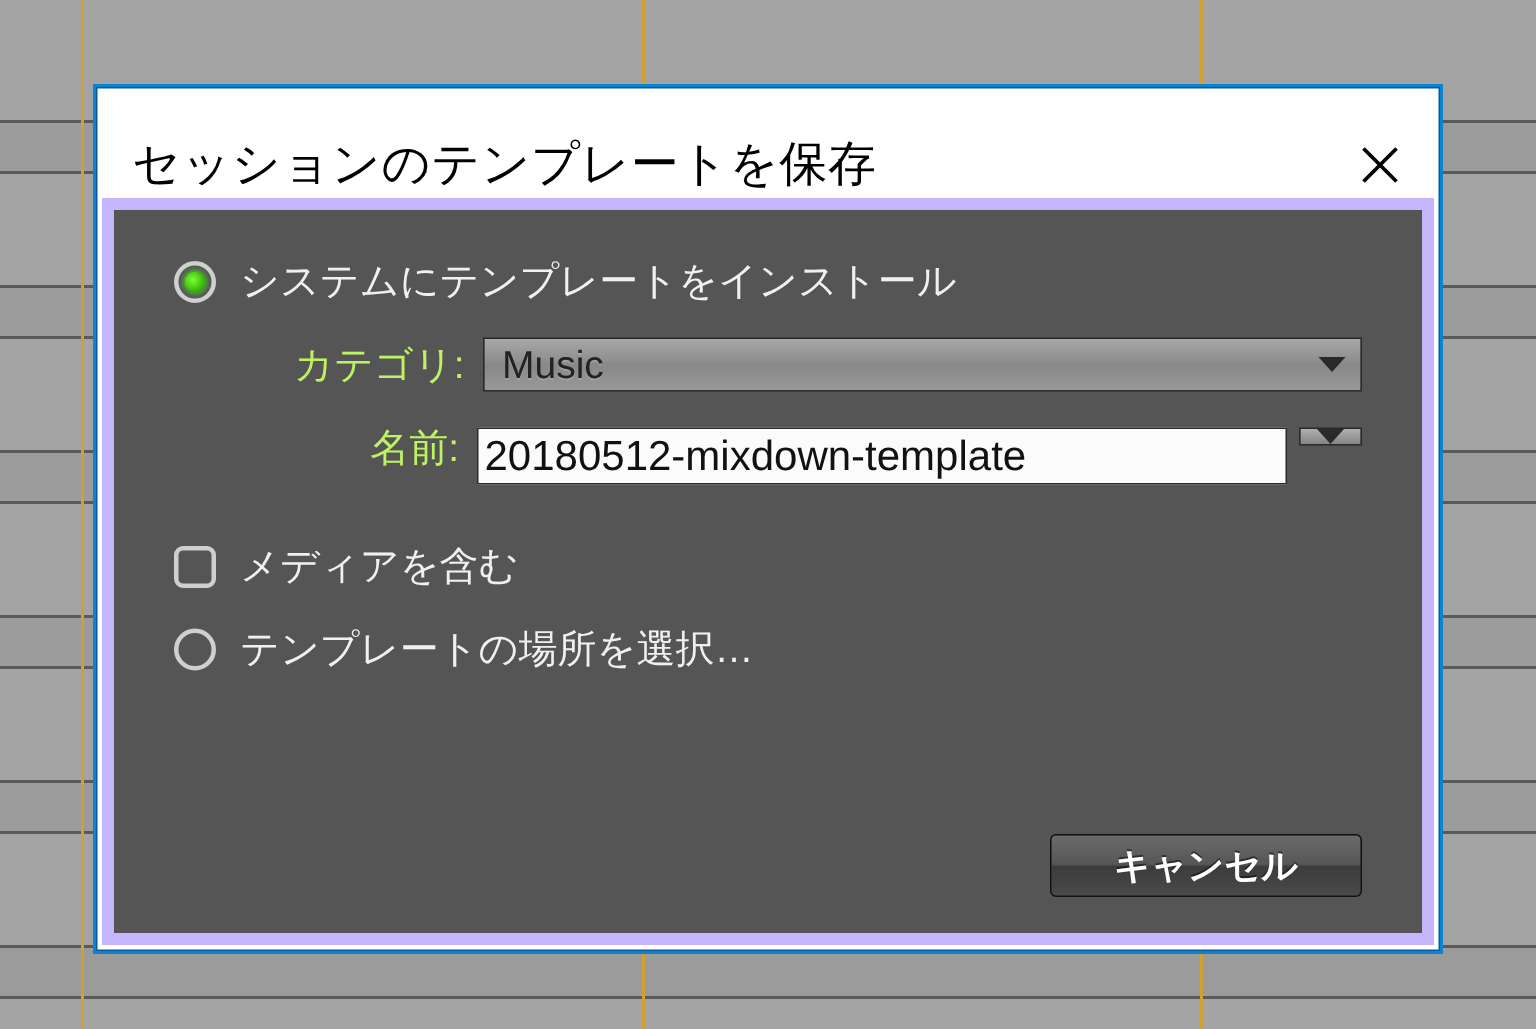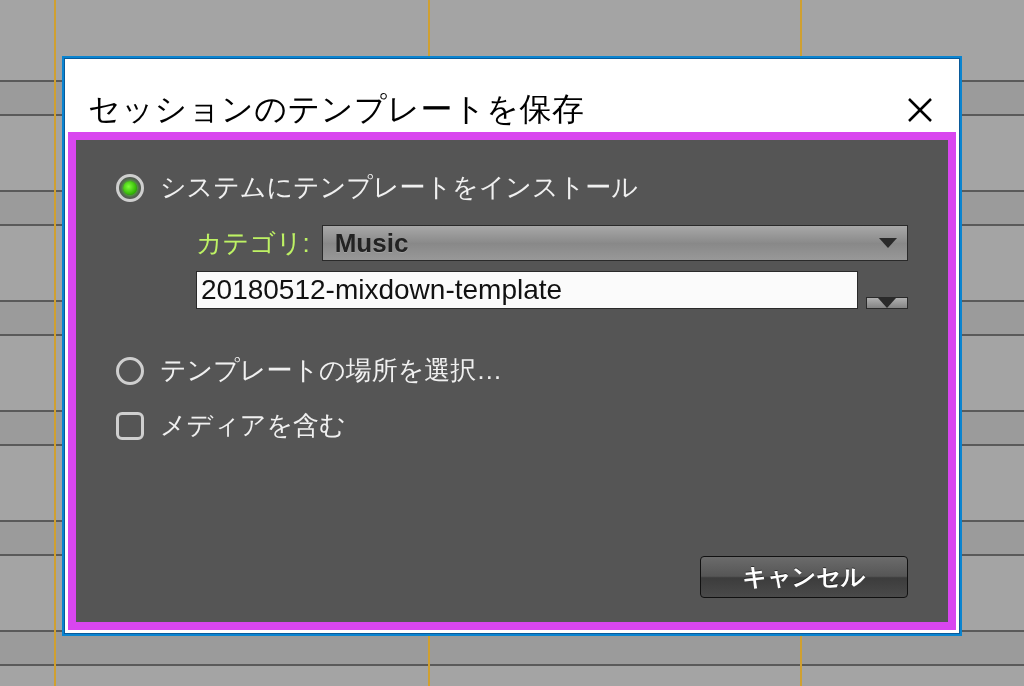--- a/index.html
+++ b/index.html
@@ -51,21 +51,21 @@
     width: 44px; height: 44px;
     display:flex; align-items:center; justify-content:center;
     font-size: 34px;
     font-weight: 400;
     color: #000;
     cursor: pointer;
   }
 
   .body {
     background: #555555;
-    border: 8px solid #d946ef;
+    border: 8px solid #c4b5fd;
     margin: 0 4px 16px 4px;
     height: calc(100% - 74px - 4px);
     position: relative;
     padding: 30px 40px 24px 40px;
     color: #e8e8e8;
     display: flex;
     flex-direction: column;
   }
   .form-area { flex:1; }
 
@@ -115,36 +115,36 @@
   }
 
   .dropdown {
     flex:1;
     height: 36px;
     background: linear-gradient(to bottom, #a8a8a8 0%, #8a8a8a 50%, #888 50%, #989898 100%);
     border: 1px solid #2a2a2a;
     position: relative;
     color: #222;
     font-size: 26px;
-    font-weight: bold;
+    font-weight: normal;
     padding: 0 40px 0 12px;
     display:flex; align-items:center;
     text-shadow: 0 1px 0 rgba(255,255,255,0.15);
     text-align: right;
   }
   .dropdown .caret {
     position:absolute; right:10px; top:50%; transform:translateY(-50%);
     width:0;height:0;
     border-left:9px solid transparent;
     border-right:9px solid transparent;
     border-top:10px solid #2a2a2a;
   }
 
   .textinput-wrap {
-    flex:1; display:flex; align-items:flex-end;
+    flex:1; display:flex; align-items:flex-start;
     height: 28px;
   }
   .textinput {
     flex:1;
     background: #fbfbfb;
     border: 1px solid #2a2a2a;
     color: #111;
     font-size: 28px;
     font-family: "Arial", "Meiryo", sans-serif;
     padding: 2px 8px 2px 4px;
@@ -222,38 +222,39 @@
 
       <div class="row indent">
         <div class="field-label">カテゴリ:</div>
         <div class="dropdown">
           <span>Music</span>
           <span class="caret"></span>
         </div>
       </div>
 
       <div class="row indent">
+        <div class="field-label">名前:</div>
         <div class="textinput-wrap">
           <input class="textinput" type="text" value="20180512-mixdown-template" style="">
           <div class="history-btn">
             <span class="caret"></span>
           </div>
         </div>
       </div>
 
       <div style="height:24px"></div>
 
       <div class="row">
+        <div class="checkbox"></div>
+        <div class="label-text">メディアを含む</div>
+      </div>
+
+      <div class="row">
         <div class="radio"></div>
         <div class="label-text">テンプレートの場所を選択…</div>
-      </div>
-
-      <div class="row">
-        <div class="checkbox"></div>
-        <div class="label-text">メディアを含む</div>
       </div>
 
     </div>
 
     <div class="button-row">
       <div class="btn cancel">
         <span>キャンセル</span>
       </div>
     </div>
   </div>

